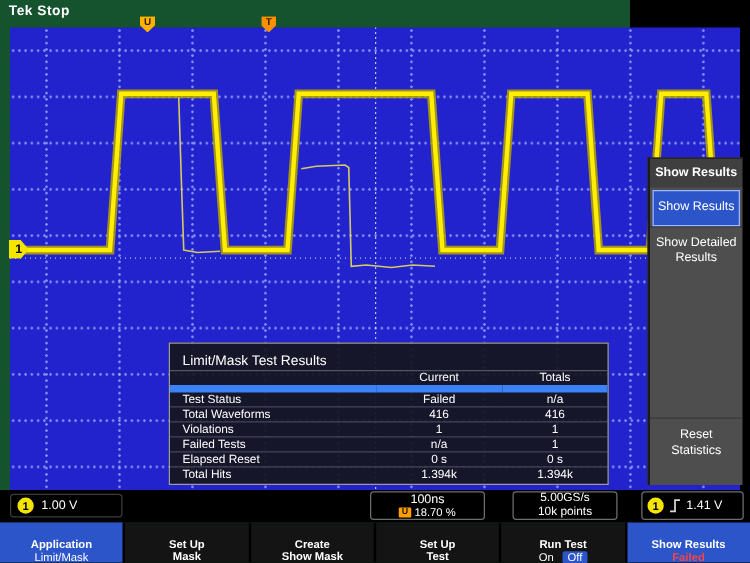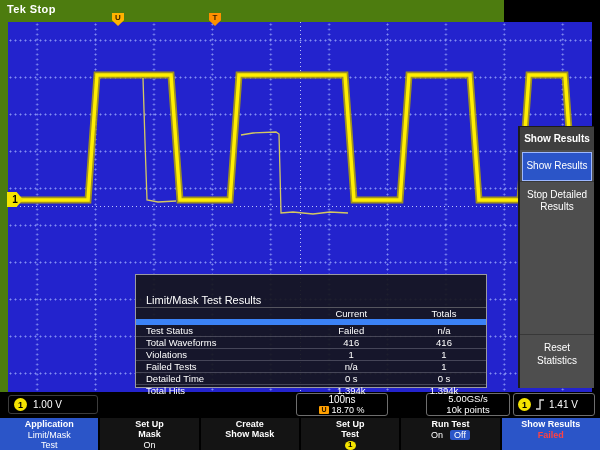--- a/index.html
+++ b/index.html
@@ -1,18 +1,18 @@
 <!DOCTYPE html>
 <html style="--accent-blue: #2b55c8; --failed-red: #ff4242; --channel-yellow: #f5e400; --screen-blue: #2323cd; --marker-orange: #ff9000;"><head>
 <meta charset="utf-8">
 <style>
   *{box-sizing:border-box;margin:0;padding:0}
   html,body{width:600px;height:450px;background:#000;overflow:hidden;
     font-family:"Liberation Sans",sans-serif;-webkit-font-smoothing:antialiased}
-  #stage{position:absolute;left:0;top:0;width:504px;height:450px;background:#4d7c0f}
+  #stage{position:absolute;left:0;top:0;width:504px;height:450px;background:#14532d}
 
   
   .topbar{position:absolute;left:7px;top:3px;color:#fff;font-size:11px;font-weight:bold;letter-spacing:.4px}
 
   
   .scope{position:absolute;left:8px;top:22px;width:584px;height:370px;
     background:var(--screen-blue,#2323cd)}
   .grid{position:absolute;left:0;top:0;width:100%;height:100%;
     background-image:
       radial-gradient(circle, rgba(165,180,255,.75) .8px, transparent 1.2px),
@@ -31,21 +31,21 @@
   .tmarker{position:absolute;top:-9px;width:12px;height:13px;color:#3a2000;
     font-size:8px;font-weight:bold;display:flex;align-items:flex-start;justify-content:center;
     background:var(--marker-orange,#ff9000);
     clip-path:polygon(0 0,100% 0,100% 55%,50% 100%,0 55%)}
   .tmarker.u{left:104px;background:#ffb300}
   .tmarker.t{left:201px}
 
   
   .results{position:absolute;left:127px;top:252px;width:352px;height:114px;
     background:rgba(22,22,30,.93);border:1px solid #9a9aa2;color:#fff;z-index:5}
-  .results .rtitle{font-size:11px;padding:19px 10px 1px;font-weight:normal;
+  .results .rtitle{font-size:11px;padding:8px 10px 1px;font-weight:normal;
     border-bottom:1px solid #55555f}
   table.rt{width:100%;border-collapse:collapse;table-layout:fixed;font-size:9.5px;color:#fff}
   table.rt td{padding:0 10px;height:12px;border-bottom:1px solid rgba(110,110,125,.55);
     white-space:nowrap;overflow:hidden}
   table.rt td.c{text-align:center;padding:0 2px}
   table.rt tr:last-child td{border-bottom:none}
   table.rt tr.hdr td{border-bottom:6px solid #3b82f6}
 
   
   .sidemenu{position:absolute;left:518px;top:126px;width:76px;height:262px;
@@ -65,28 +65,28 @@
     font-size:10px;display:flex;align-items:center}
   .badge{width:13px;height:13px;border-radius:50%;background:var(--channel-yellow,#f5e400);
     color:#000;font-size:9px;font-weight:bold;display:flex;align-items:center;
     justify-content:center;flex:0 0 13px}
   .chbox{left:8px;top:3px;width:90px;height:19px;gap:6px;padding:0 5px;border-color:#3c3c3c}
   .tbbox{left:296px;top:1px;width:92px;height:23px;flex-direction:column;justify-content:center;gap:1px}
   .tbbox .l1{font-size:10px;line-height:10px}
   .tbbox .l2{display:flex;align-items:flex-start;gap:3px;font-size:9px;line-height:9px}
   .uicon{background:#ffa000;color:#201000;font-size:7px;font-weight:bold;
     padding:0 2px;border-radius:1px;line-height:8px}
-  .srbox{left:426px;top:1px;width:84px;height:23px;flex-direction:column;justify-content:space-between;gap:1px;font-size:9.5px;line-height:10px}
+  .srbox{left:410px;top:1px;width:84px;height:23px;flex-direction:column;justify-content:space-between;gap:1px;font-size:9.5px;line-height:10px}
   .trbox{left:513px;top:1px;width:82px;height:23px;gap:4px;padding:0 4px}
 
   
   .bottommenu{position:absolute;left:0;top:418px;width:600px;height:32px;
     display:flex;gap:2px;background:#000}
   .bmcell{flex:1;background:#141414;color:#fff;text-align:center;font-size:9px;
-    line-height:1.12;padding-top:1px;display:flex;flex-direction:column;align-items:center}
+    line-height:1.12;padding-top:12px;display:flex;flex-direction:column;align-items:center}
   .bmcell .hdr{font-weight:bold;white-space:pre-line}
   .bmcell .val{white-space:pre-line;margin-top:1px}
   .bmcell.bluecell{background:var(--accent-blue,#2b55c8)}
   .chip{display:inline-block;background:var(--accent-blue,#2b55c8);padding:0 4px;border-radius:2px}
   .onoff{display:flex;gap:7px;justify-content:center;margin-top:1px;align-items:center}
   .failed{color:var(--failed-red,#ff4242);font-weight:bold}
   .bmbadge{width:11px;height:11px;border-radius:50%;background:var(--channel-yellow,#f5e400);
     color:#000;font-size:8px;font-weight:bold;display:flex;align-items:center;
     justify-content:center;margin-top:2px}
 </style>
@@ -141,38 +141,38 @@
           <td>Violations</td>
           <td class="c">1</td>
           <td class="c">1</td>
         </tr>
         <tr>
           <td>Failed Tests</td>
           <td class="c">n/a</td>
           <td class="c">1</td>
         </tr>
         <tr>
-          <td>Detailed Time</td>
+          <td>Elapsed Reset</td>
           <td class="c">0 s</td>
           <td class="c">0 s</td>
         </tr>
         <tr>
           <td>Total Hits</td>
           <td class="c">1.394k</td>
           <td class="c">1.394k</td>
         </tr>
       </tbody>
         </table>
     </div>
   </div>
 
   <div class="sidemenu">
     <div class="smtitle">Show Results</div>
     <div class="smbtn active">Show Results</div>
-    <div class="smbtn">Stop Detailed Results</div>
+    <div class="smbtn">Show Detailed Results</div>
     <div class="smspacer"></div>
     <div class="smbtn last">Reset Statistics</div>
   </div>
 
   <div class="statusbar">
     <div class="sbox chbox">
       <span class="badge">1</span>
       <span>1.00 V</span>
     </div>
     <div class="sbox tbbox">

